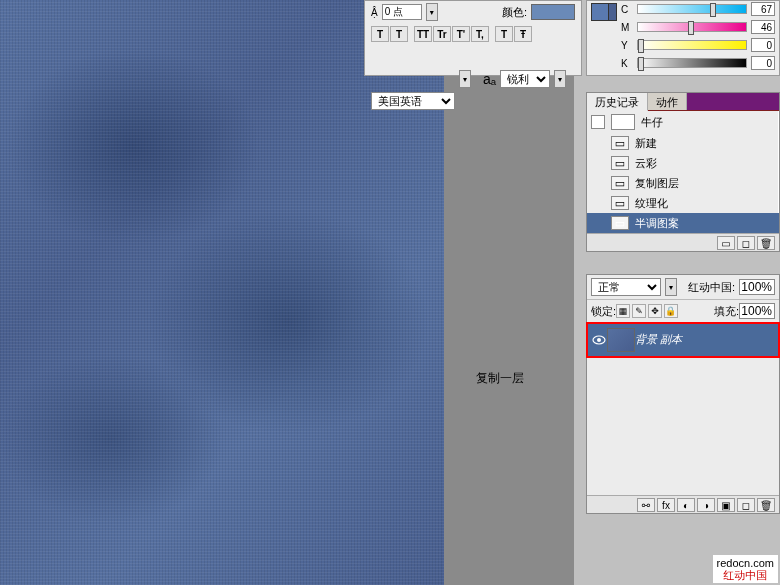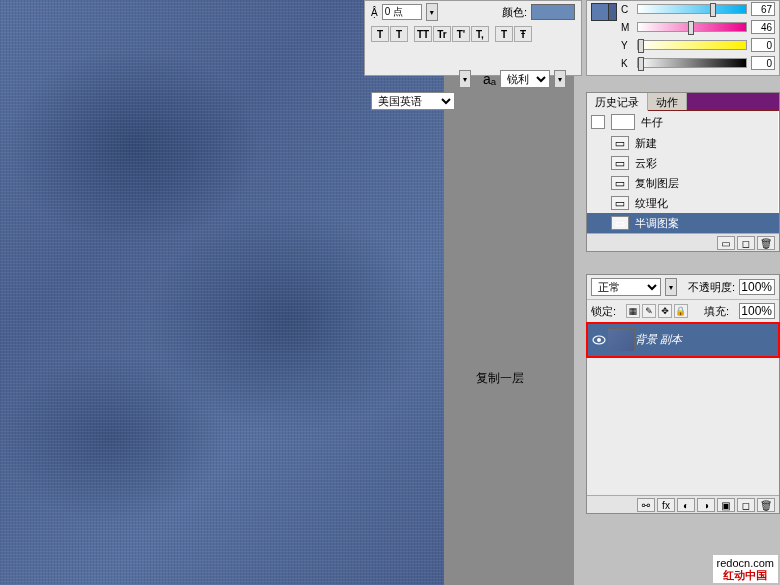--- a/index.html
+++ b/index.html
@@ -68,35 +68,35 @@
 .hist-icon { width: 18px; height: 14px; border: 1px solid #888; background: #f4f4f4; display: flex; align-items: center; justify-content: center; }
 .history-bottom { position: absolute; bottom: 0; left: 0; right: 0; height: 18px; border-top: 1px solid #aaa; display: flex; justify-content: flex-end; gap: 2px; padding: 2px 4px; background: #e4e4e4; }
 .mini-btn { width: 18px; height: 14px; border: 1px solid #999; background: #eee; display: flex; align-items: center; justify-content: center; font-size: 10px; cursor: pointer; }
 
 
 .layers-panel { position: absolute; left: 586px; top: 274px; width: 194px; height: 240px; background: #ececec; border: 1px solid #8a8a8a; }
 .layers-opts { display: flex; align-items: center; gap: 4px; padding: 3px 4px; border-bottom: 1px solid #bbb; }
 .layers-opts .select { width: 70px; }
 .opacity-label { margin-left: auto; font-size: 11px; }
 .pct-input { width: 36px; height: 16px; border: 1px solid #888; background: #fff; font-size: 12px; text-align: right; padding-right: 2px; }
-.lock-row { display: flex; align-items: center; gap: 10px; padding: 3px 4px; border-bottom: 1px solid #bbb; }
+.lock-row { display: flex; align-items: center; gap: 0; padding: 3px 4px; border-bottom: 1px solid #bbb; }
 .lock-icons { display: flex; gap: 2px; }
 .lock-icon { width: 14px; height: 14px; border: 1px solid #aaa; background: #f0f0f0; display: flex; align-items: center; justify-content: center; font-size: 9px; }
 .layer-list { }
 .layer-row { display: flex; align-items: center; gap: 0; padding: 2px 4px; height: 34px; border-bottom: 1px solid #ccc; }
 .layer-row.selected { background: #4a6a9a; color: #fff; }
 .layer-row.highlighted { outline: 2px solid #f00; outline-offset: -1px; position: relative; z-index: 5; }
 .eye-icon { width: 16px; height: 16px; display: flex; align-items: center; justify-content: center; }
 .layer-thumb { width: 28px; height: 24px; border: 1px solid #666; background: linear-gradient(135deg,#5670a0,#485e8e); }
 .layer-name { font-size: 11px; font-style: italic; }
 .layers-bottom { position: absolute; bottom: 0; left: 0; right: 0; height: 18px; border-top: 1px solid #aaa; display: flex; justify-content: flex-end; gap: 2px; padding: 2px 4px; background: #e4e4e4; }
 
 
 .watermark { position: absolute; right: 2px; bottom: 2px; background: #fff; padding: 2px 4px; font-size: 10px; text-align: center; line-height: 1.1; }
-.watermark .cn { color: #c00; font-weight: bold; }
+.watermark .cn { color: #c00; }
 </style>
 </head>
 <body>
 
 <div class="canvas-area">
   <div class="canvas-texture"></div>
 </div>
 
 <div class="work-area"></div>
 <div class="worklabel">复制一层</div>
@@ -214,21 +214,21 @@
     <div class="mini-btn">▭</div>
     <div class="mini-btn">◻</div>
     <div class="mini-btn">🗑</div>
   </div>
 </div>
 
 <div class="layers-panel">
   <div class="layers-opts">
     <select class="select"><option>正常</option></select>
     <span class="dd-arrow">▾</span>
-    <span class="opacity-label">不透明度:</span>
+    <span class="opacity-label">红动中国:</span>
     <input class="pct-input" value="100%" style="">
   </div>
   <div class="lock-row">
     <span>锁定:</span>
     <div class="lock-icons">
       <div class="lock-icon">▦</div>
       <div class="lock-icon">✎</div>
       <div class="lock-icon">✥</div>
       <div class="lock-icon">🔒</div>
     </div>

